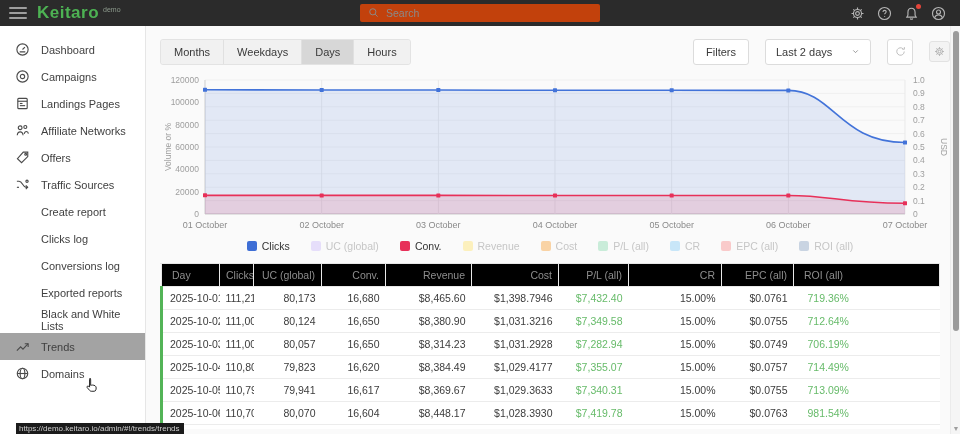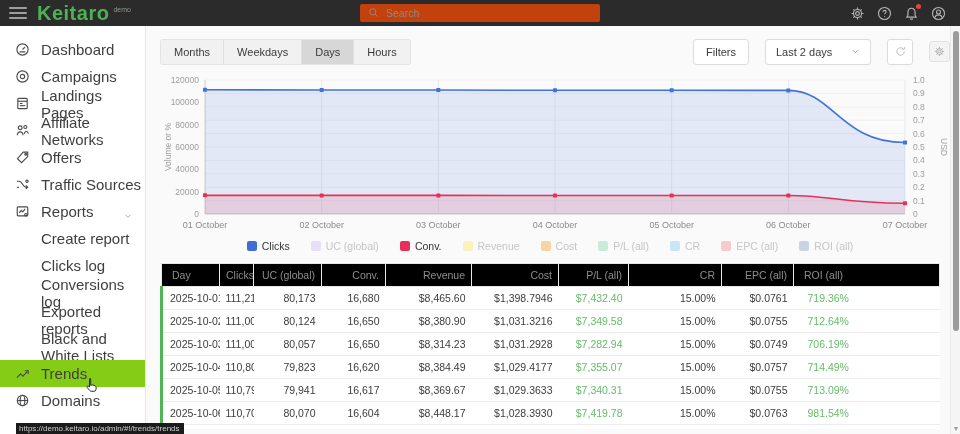--- a/index.html
+++ b/index.html
@@ -4,36 +4,36 @@
 <title>Keitaro Trends</title>
 <style>
   * { box-sizing: border-box; margin: 0; padding: 0; }
   html,body { width:960px; height:434px; overflow:hidden; }
   body { font-family:"Liberation Sans", sans-serif; background:#fafafa; position:relative; }
 
   
   .topbar { height:26px; background:#2b2b2b; display:flex; align-items:center; position:relative; z-index:5; }
   .burger { width:18px; height:12px; margin-left:9px; display:flex; flex-direction:column; justify-content:space-between; cursor:pointer; }
   .burger span { display:block; height:2px; background:#9e9e9e; border-radius:1px; }
-  .logo { color:#4db253; font-weight:bold; font-size:20px; letter-spacing:.5px; margin-left:10px; }
+  .logo { color:#4db253; font-weight:bold; font-size:17px; letter-spacing:.5px; margin-left:10px; }
   .logo-badge { color:#8d9b8d; font-size:7px; margin-left:4px; margin-top:-8px; }
   .search { position:absolute; left:50%; transform:translateX(-50%); width:240px; height:18px; background:#c2410c; border-radius:2px; display:flex; align-items:center; padding:0 8px; }
   .search input { background:transparent; border:none; outline:none; color:#cfcfcf; font-size:10.5px; margin-left:7px; width:200px; }
   .search input::placeholder { color:#8a8a8a; }
   .tb-icons { margin-left:auto; display:flex; align-items:center; gap:12px; margin-right:14px; }
   .tb-icon { width:15px; height:15px; position:relative; cursor:pointer; }
   .tb-icon svg { width:15px; height:15px; stroke:#b5b5b5; fill:none; stroke-width:1.2; }
   .search svg { width:11px; height:11px; stroke:#8a8a8a; fill:none; stroke-width:1.4; }
   .bell-dot { position:absolute; top:-2px; right:-2px; width:5px; height:5px; background:#e5453a; border-radius:50%; }
 
   
   .page { display:flex; height:408px; }
   .sidebar { width:146px; background:#fff; border-right:1px solid #e6e6e6; padding-top:10px; flex:none; }
-  .sb-item { height:27px; display:flex; align-items:center; padding-left:15px; font-size:15px; color:#3f3f3f; cursor:pointer; position:relative; }
-  .sb-item.selected { background:#84cc16; }
+  .sb-item { height:27px; display:flex; align-items:center; padding-left:15px; font-size:11px; color:#3f3f3f; cursor:pointer; position:relative; }
+  .sb-item.selected { background:#a3a3a3; }
   .sb-item .sb-ico { width:15px; height:15px; margin-right:11px; flex:none; }
   .sb-item .sb-ico svg { width:15px; height:15px; stroke:#4a4a4a; fill:none; stroke-width:1.2; }
   .sb-item.indent .sb-ico { visibility:hidden; }
   .sb-chevron { position:absolute; right:12px; width:10px; height:10px; }
   .sb-chevron svg { width:10px; height:10px; stroke:#9e9e9e; fill:none; stroke-width:1.4; }
 
   .main { flex:1; padding:12px 0 0 14px; position:relative; }
 
   
   .toolbar { display:flex; align-items:center; height:27px; margin-bottom:7px; padding-right:10px; }
@@ -162,31 +162,20 @@
         <span>Offers</span>
       </div>
       <div class="sb-item">
         <span class="sb-ico"><svg viewBox="0 0 16 16">
             <path d="M2 4.5h2.3c3.8 0 3.8 6.5 7.6 6.5h1.6"></path>
             <path d="M2 11h2.3"></path>
             <path d="M11.5 9l2 2-2 2"></path>
             <circle cx="12.8" cy="4.5" r="1.2"></circle>
           </svg></span>
         <span>Traffic Sources</span>
-      </div>
-      <div class="sb-item">
-        <span class="sb-ico"><svg viewBox="0 0 16 16">
-            <rect x="2.4" y="3" width="11.2" height="9.6" rx="1"></rect>
-            <path d="M4.6 9.4l2-2.6 1.6 1.6 2.6-3.2"></path>
-            <circle cx="11.6" cy="11.4" r="1.3"></circle>
-          </svg></span>
-        <span>Reports</span>
-        <span class="sb-chevron"><svg viewBox="0 0 16 16">
-            <path d="M4 6l4 4 4-4"></path>
-          </svg></span>
       </div>
       <div class="sb-item indent">
         <span class="sb-ico"></span>
         <span>Create report</span>
       </div>
       <div class="sb-item indent">
         <span class="sb-ico"></span>
         <span>Clicks log</span>
       </div>
       <div class="sb-item indent">

